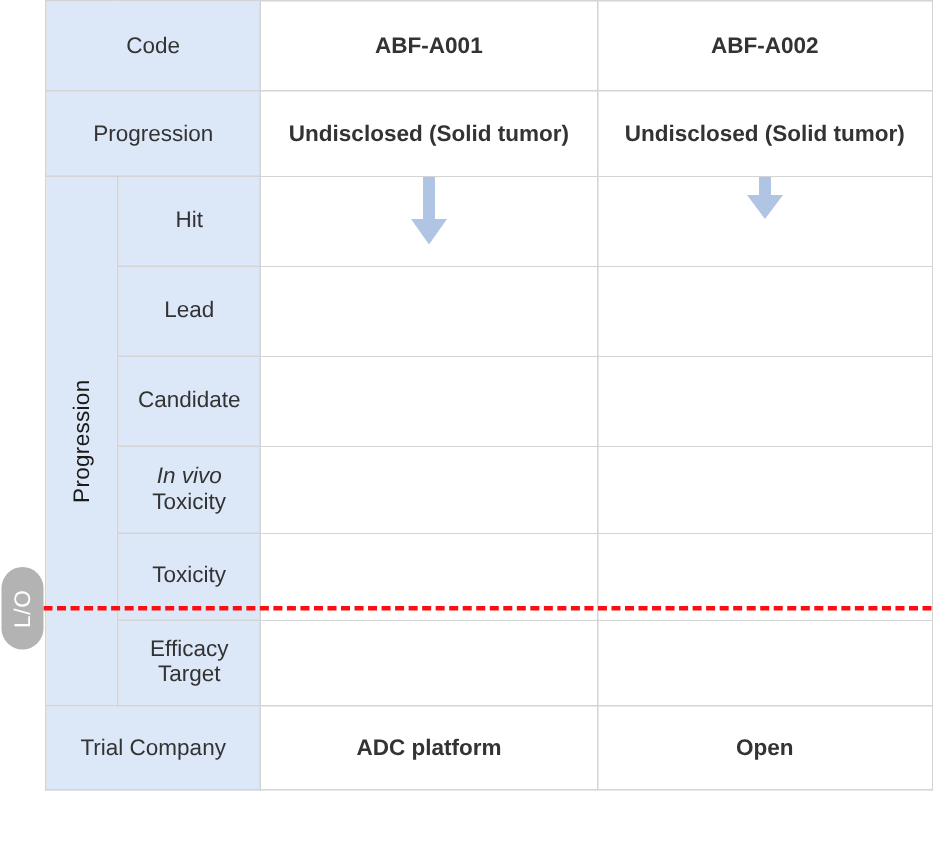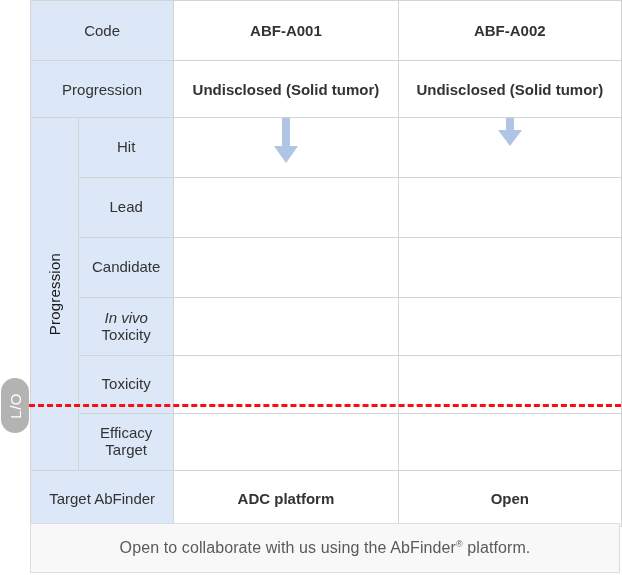--- a/index.html
+++ b/index.html
@@ -240,31 +240,28 @@
       <tr>
         <td class="stage" style="height:56px">
           <span>Efficacy</span><br>
           <span>Target</span>
         </td>
         <td class="datacell empty"></td>
         <td class="datacell empty"></td>
       </tr>
 
       <tr>
-        <td class="rowhead" colspan="2" style="height:55px">Target AbFinder</td>
+        <td class="rowhead" colspan="2" style="height:55px">Trial Company</td>
         <td class="datacell">ADC platform</td>
         <td class="datacell">Open</td>
       </tr>
 
     </tbody>
   </table>
 
   <div class="lo-divider"></div>
 
   <div class="lo-badge">
     <span class="vtext">L/O</span>
   </div>
 
-  <div class="footer-band">
-    <div class="footer-text"><span>Open to collaborate with us using the AbFinder</span><sup>®</sup><span> platform.</span></div>
-  </div>
 
 </div>
 
 </body></html>

